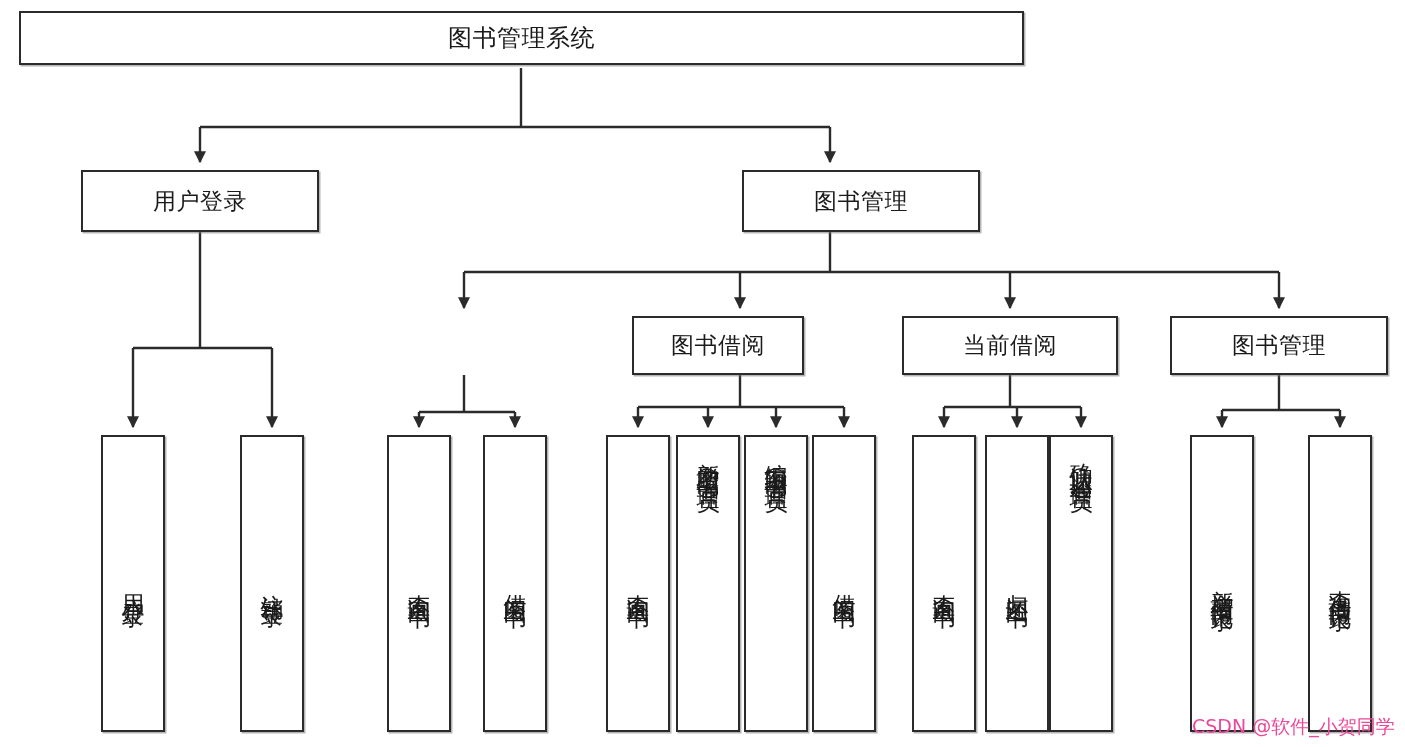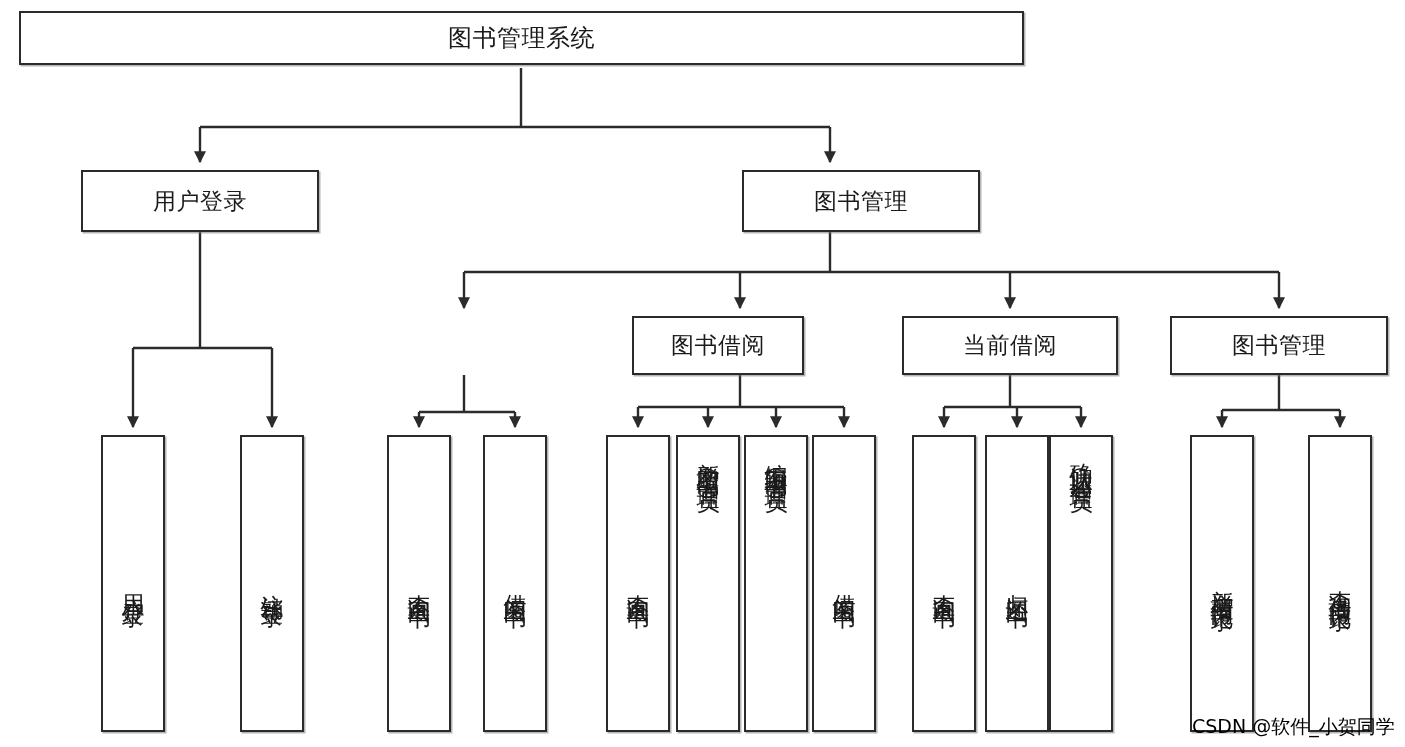--- a/index.html
+++ b/index.html
@@ -58,21 +58,21 @@
     font-size: 23px;
     letter-spacing: 4px;
     line-height: 1;
   }
   .node.vertical.centered {
     align-items: center;
     padding-top: 0;
   }
   .watermark {
     position: absolute;
-    color: #000000;
+    color: #ec4899;
     font-size: 19px;
     white-space: nowrap;
     user-select: none;
   }
 </style>
 </head>
 <body>
 
 <div id="diagram-root">
 

